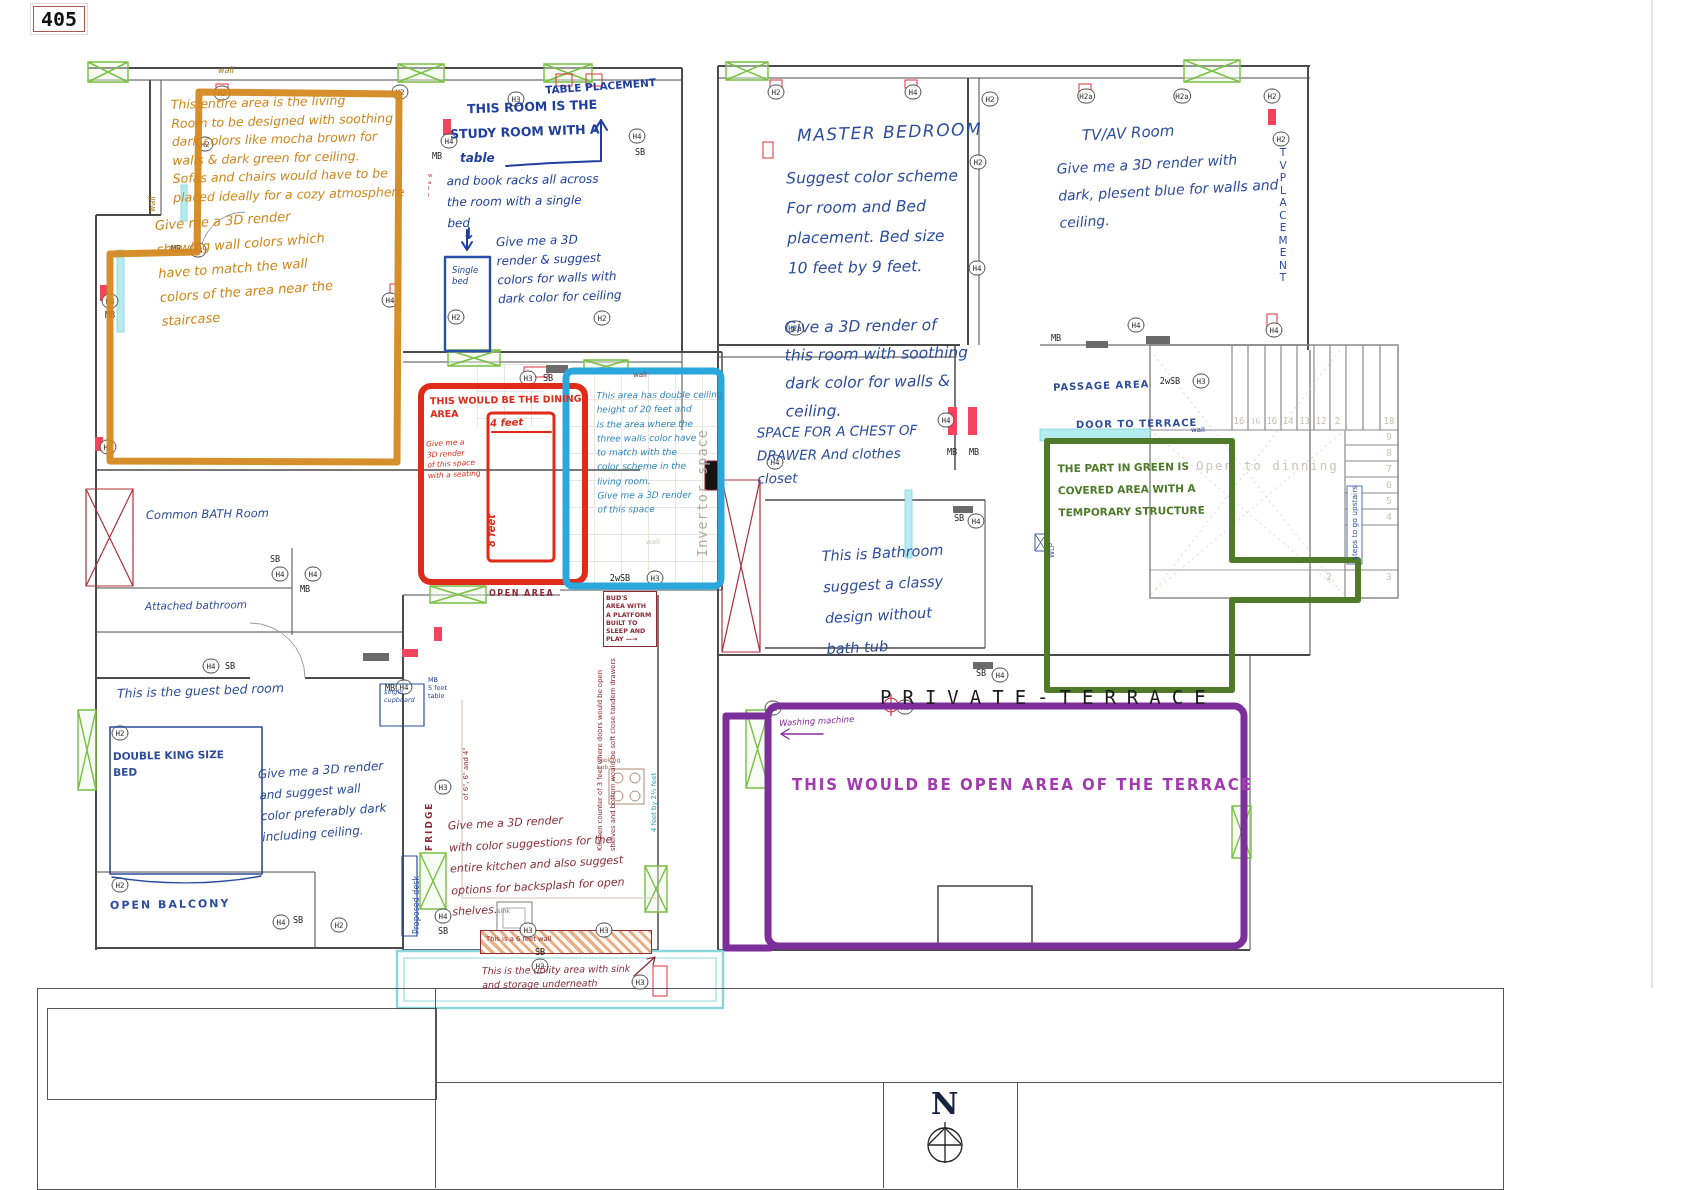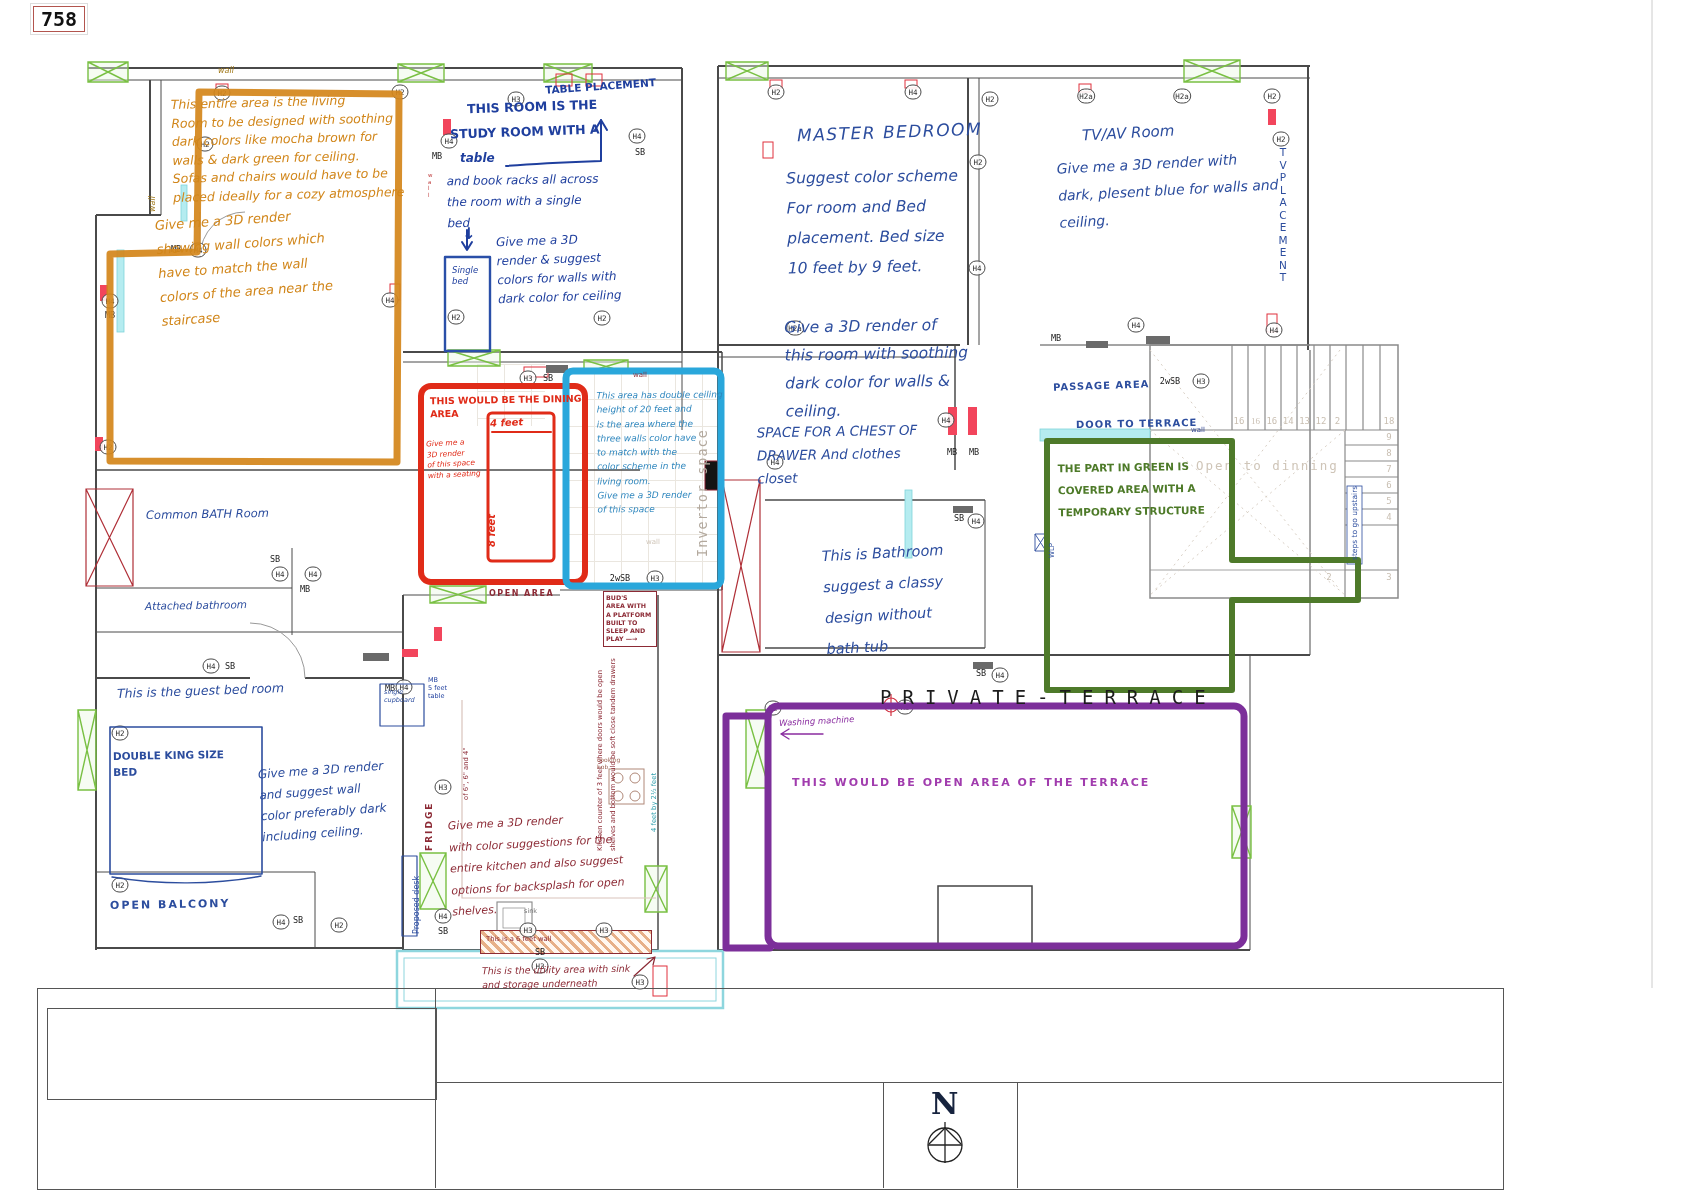--- a/index.html
+++ b/index.html
@@ -309,21 +309,21 @@
       <path d="M112,877 C160,885 215,885 261,876" stroke="#2c4d9e" stroke-width="1.4"></path>
       <rect x="380" y="684" width="44" height="42" stroke="#2c4d9e" stroke-width="1.2"></rect>
       <rect x="402" y="856" width="15" height="80" stroke="#2c4d9e" stroke-width="1.2"></rect>
       <path d="M506,166 C545,163 575,162 601,161 M601,161 V120 M601,120 l-6,10 M601,120 l6,10" stroke="#1f3f9e" stroke-width="2"></path>
       <path d="M467,230 v20 m0,0 l-5,-8 m5,8 l5,-8" stroke="#1f3f9e" stroke-width="2"></path>
       <path d="M823,734 H781 M781,734 l8,-5 M781,734 l8,5" stroke="#8a2da0" stroke-width="1.4"></path>
       <path d="M634,976 L655,957 M655,957 l-8,2 M655,957 l-2,8" stroke="#8c2a35" stroke-width="1.2"></path>
     </g>
   </svg>
 
-  <div class="txt mono" style="left:33px;top:6px;width:50px;height:24px;border:1.5px solid #b2544e;outline:1px solid #ddd;outline-offset:2px;font-size:20px;font-weight:700;color:#111;text-align:center;line-height:24px;">758</div>
+  <div class="txt mono" style="left:33px;top:6px;width:50px;height:24px;border:1.5px solid #b2544e;outline:1px solid #ddd;outline-offset:2px;font-size:20px;font-weight:700;color:#111;text-align:center;line-height:24px;">405</div>
 
 
   <div class="txt pre hw c-or" style="left:172px;top:93px;width:232px;font-size:12.5px;line-height:18.5px;transform:rotate(-1.5deg);">This entire area is the living
 Room to be designed with soothing
 dark colors like mocha brown for
 walls &amp; dark green for ceiling.
 Sofas and chairs would have to be
 placed ideally for a cozy atmosphere</div>
   <div class="txt pre hw c-or" style="left:158px;top:206px;width:228px;font-size:13px;line-height:24px;transform:rotate(-4deg);">Give me a 3D render
 showing wall colors which
@@ -396,21 +396,21 @@
 BUILT TO
 SLEEP AND
 PLAY —→</div>
   <div class="txt c-mr rot90" style="left:596px;top:851px;font-size:6.8px;">Kitchen counter of 3 feet where doors would be open</div>
   <div class="txt c-mr rot90" style="left:609px;top:851px;font-size:6.8px;">shelves and bottom would be soft close tandem drawers</div>
   <div class="txt c-mr rot90" style="left:462px;top:800px;font-size:6.8px;">of 6", 6" and 4"</div>
   <div class="txt rot90" style="left:650px;top:832px;font-size:6.8px;color:#2f9fae;">4 feet by 2½ feet</div>
   <div class="txt c-mr rot90" style="left:424px;top:851px;font-size:9px;font-weight:700;letter-spacing:2px;">FRIDGE</div>
   <div class="txt pre" style="left:597px;top:756px;font-size:6px;line-height:7px;color:#a06858;">cooking
 hob</div>
-  <div class="txt" style="left:524px;top:907px;font-size:6.5px;color:#777;">sink</div>
+  <div class="txt" style="left:497px;top:907px;font-size:6.5px;color:#777;">sink</div>
   <div class="txt c-mr" style="left:486px;top:935px;font-size:6.8px;z-index:5;">This is a 6 feet wall</div>
   <div class="txt pre hw c-mr" style="left:482px;top:963px;font-size:9.5px;line-height:14px;transform:rotate(-1deg);">This is the utility area with sink
 and storage underneath</div>
 
   <div class="txt hw c-bl" style="left:797px;top:122px;font-size:17px;letter-spacing:1.5px;transform:rotate(-2deg);">MASTER BEDROOM</div>
   <div class="txt pre hw c-bl" style="left:787px;top:162px;font-size:15.5px;line-height:30px;transform:rotate(-1deg);">Suggest color scheme
 For room and Bed
 placement. Bed size
 10 feet by 9 feet.</div>
   <div class="txt pre hw c-bl" style="left:785px;top:312px;font-size:15.5px;line-height:28px;transform:rotate(-1deg);">Give a 3D render of
@@ -446,21 +446,21 @@
 
   <div class="txt pre hw c-bl" style="left:824px;top:538px;font-size:14.5px;line-height:31px;transform:rotate(-3deg);">This is Bathroom
 suggest a classy
 design without
 bath tub</div>
 
   <div class="txt mono c-fade" style="left:1196px;top:458px;font-size:12.5px;letter-spacing:2px;z-index:1;">Open to dinning</div>
   <div class="txt c-bl rot90" style="left:1350px;top:560px;font-size:7.5px;">steps to go upstairs</div>
 
   <div class="txt mono" style="left:880px;top:686px;font-size:19px;font-weight:500;letter-spacing:11px;color:#1c1c1c;">PRIVATE-TERRACE</div>
-  <div class="txt c-pu" style="left:792px;top:776px;font-size:11px;font-weight:600;letter-spacing:2px;transform:rotate(-0.5deeg);">THIS WOULD BE OPEN AREA OF THE TERRACE</div>
+  <div class="txt c-pu" style="left:792px;top:776px;font-size:15px;font-weight:600;letter-spacing:2px;transform:rotate(-0.5deeg);">THIS WOULD BE OPEN AREA OF THE TERRACE</div>
   <div class="txt hw c-pu2" style="left:779px;top:716px;font-size:8.5px;transform:rotate(-3deg);">Washing machine</div>
 
   <div class="txt hw c-olive" style="left:218px;top:66px;font-size:8px;">wall</div>
   <div class="txt hw c-olive rot90" style="left:148px;top:212px;font-size:8px;">wall</div>
   <div class="txt pre" style="left:428px;top:172px;font-size:5.5px;line-height:6.5px;color:#c04040;">w
 a
 l
 l</div>
   <div class="txt c-mr" style="left:633px;top:371px;font-size:7px;">wall</div>
   <div class="txt" style="left:1191px;top:426px;font-size:7px;color:#2a3f8e;z-index:5;">wall</div>

